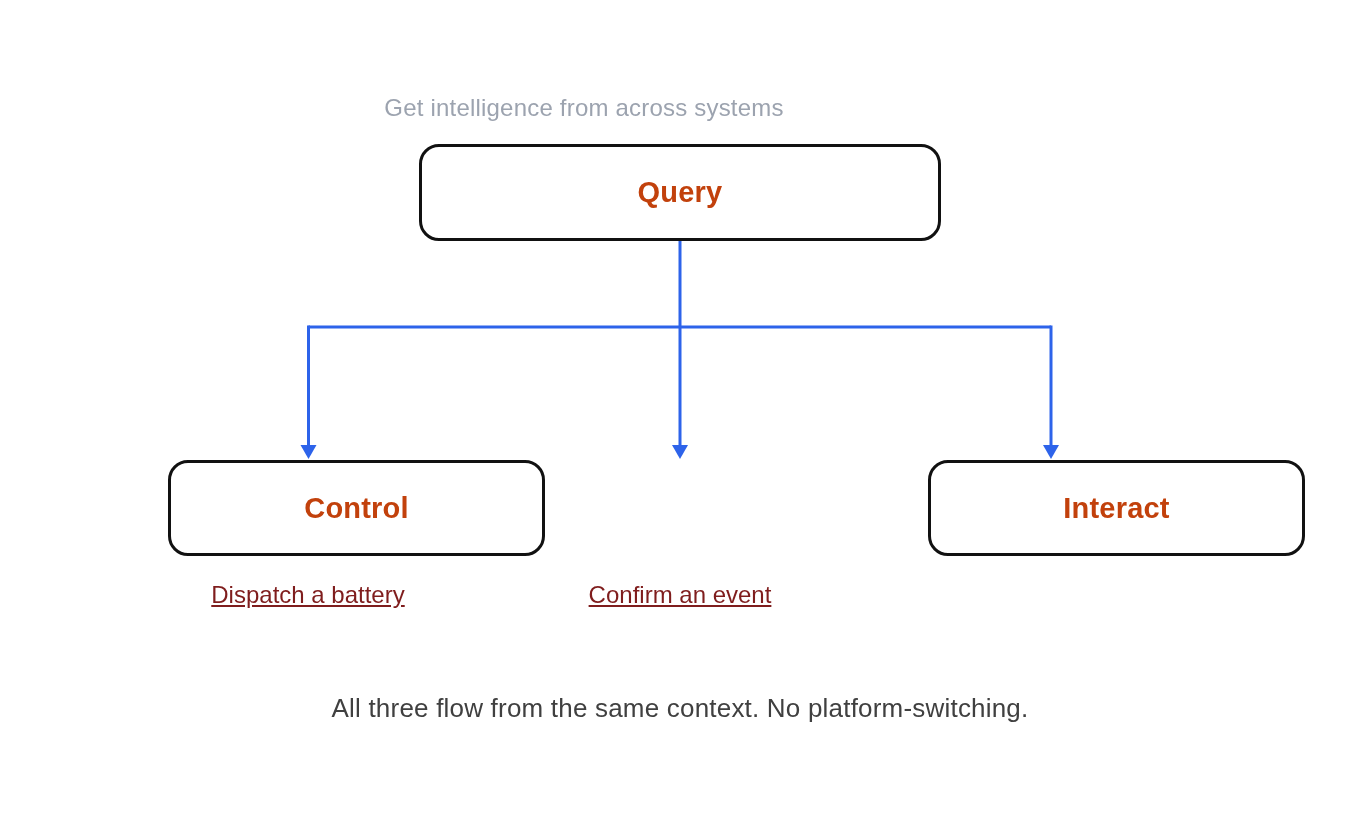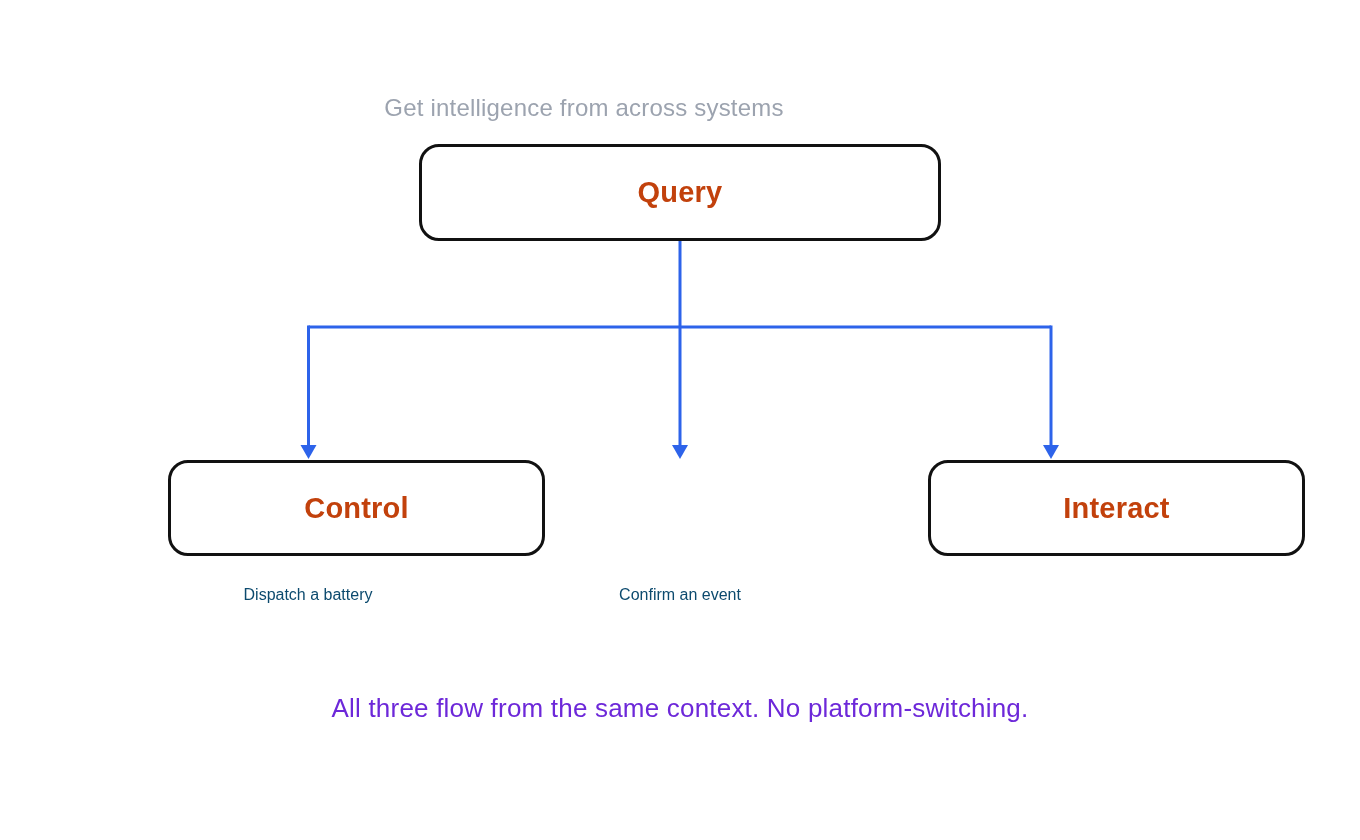--- a/index.html
+++ b/index.html
@@ -54,38 +54,39 @@
     width: 1360px;
     height: 840px;
     pointer-events: none;
   }
 
   .examples {
     position: absolute;
     top: 577px;
     width: 360px;
     text-align: center;
-    font-size: 16px;
+    font-size: 24px;
     line-height: 36px;
     font-weight: 400;
-    color: #0c4a6e;
+    color: #7f1d1d;
+    text-decoration: underline;
   }
   .examples-control     { left: 128px; }
   .examples-communicate { left: 500px; }
   .examples-interact    { left: 871px; }
 
   .bottom-caption {
     position: absolute;
     left: 0;
     top: 693px;
     width: 1360px;
     text-align: center;
     font-size: 26px;
     font-weight: 400;
-    color: #6d28d9;
+    color: #404040;
     letter-spacing: 0.2px;
   }
 </style>
 </head>
 <body>
 
 <div class="canvas">
 
   <div class="top-caption">Get intelligence from across systems</div>
 

